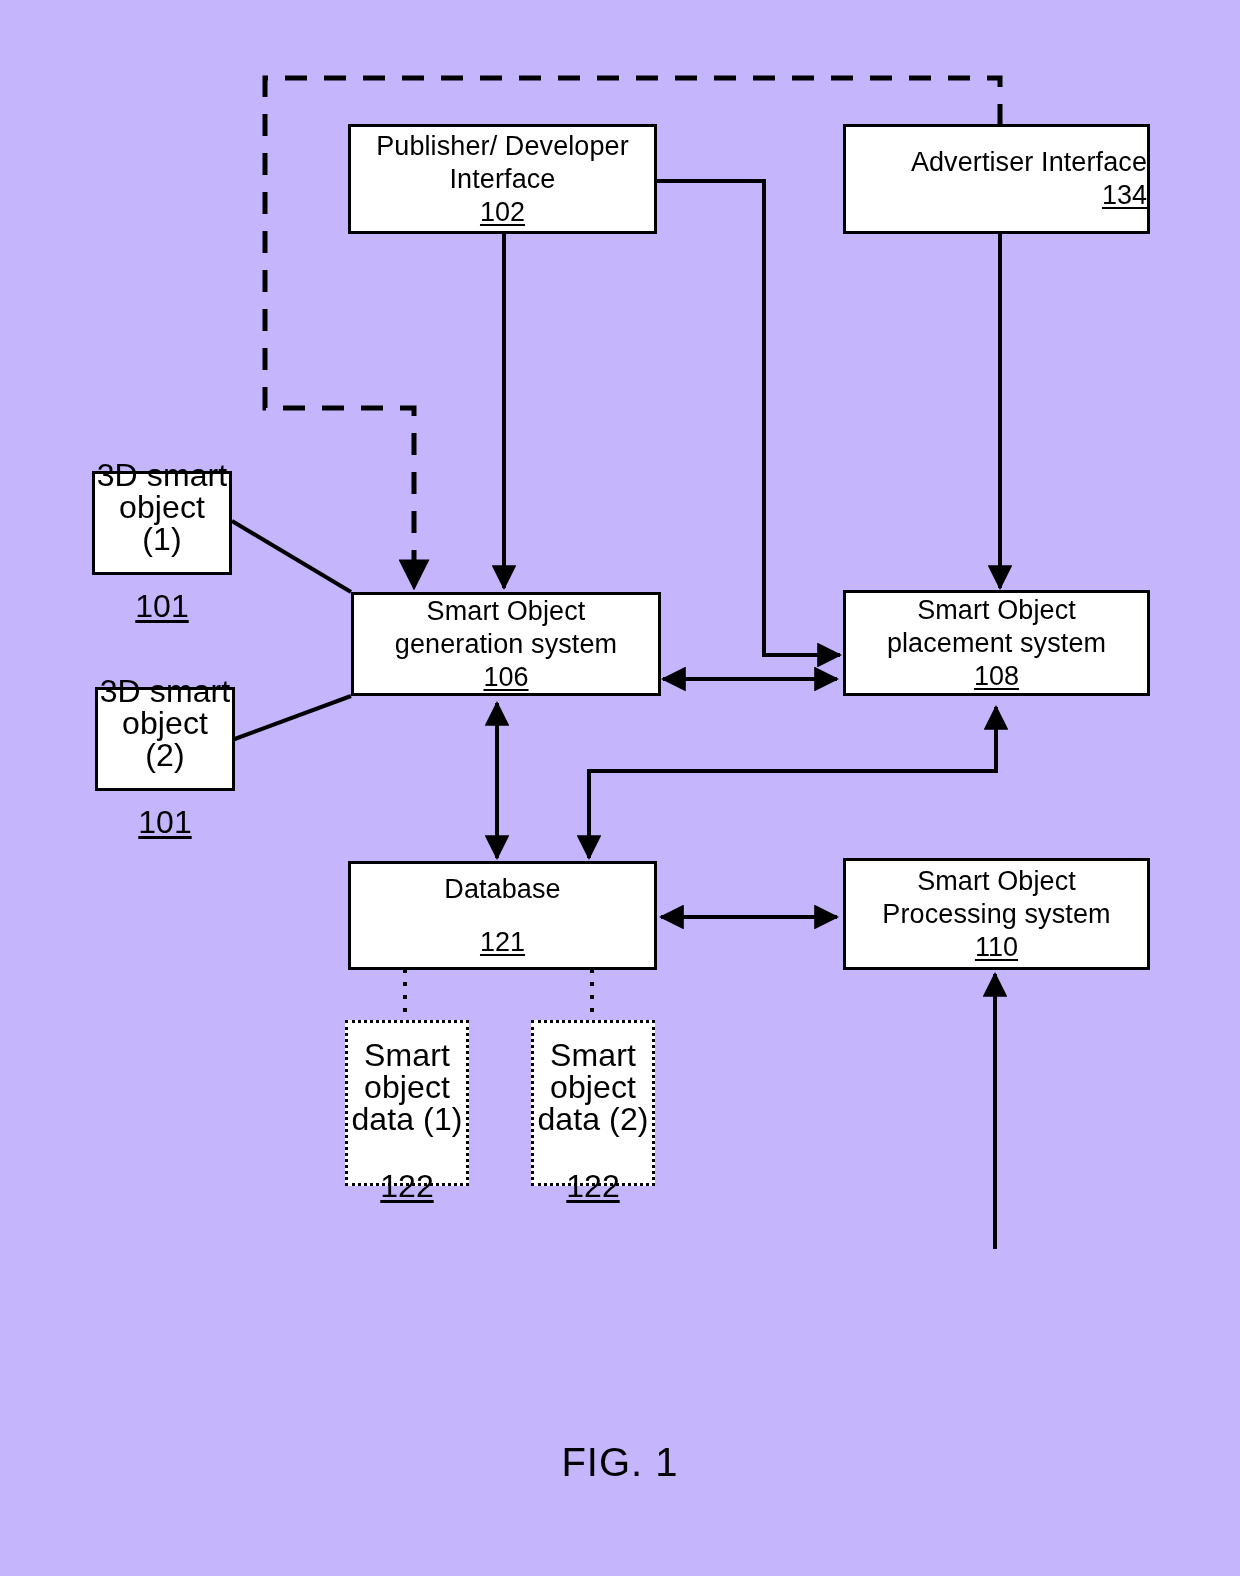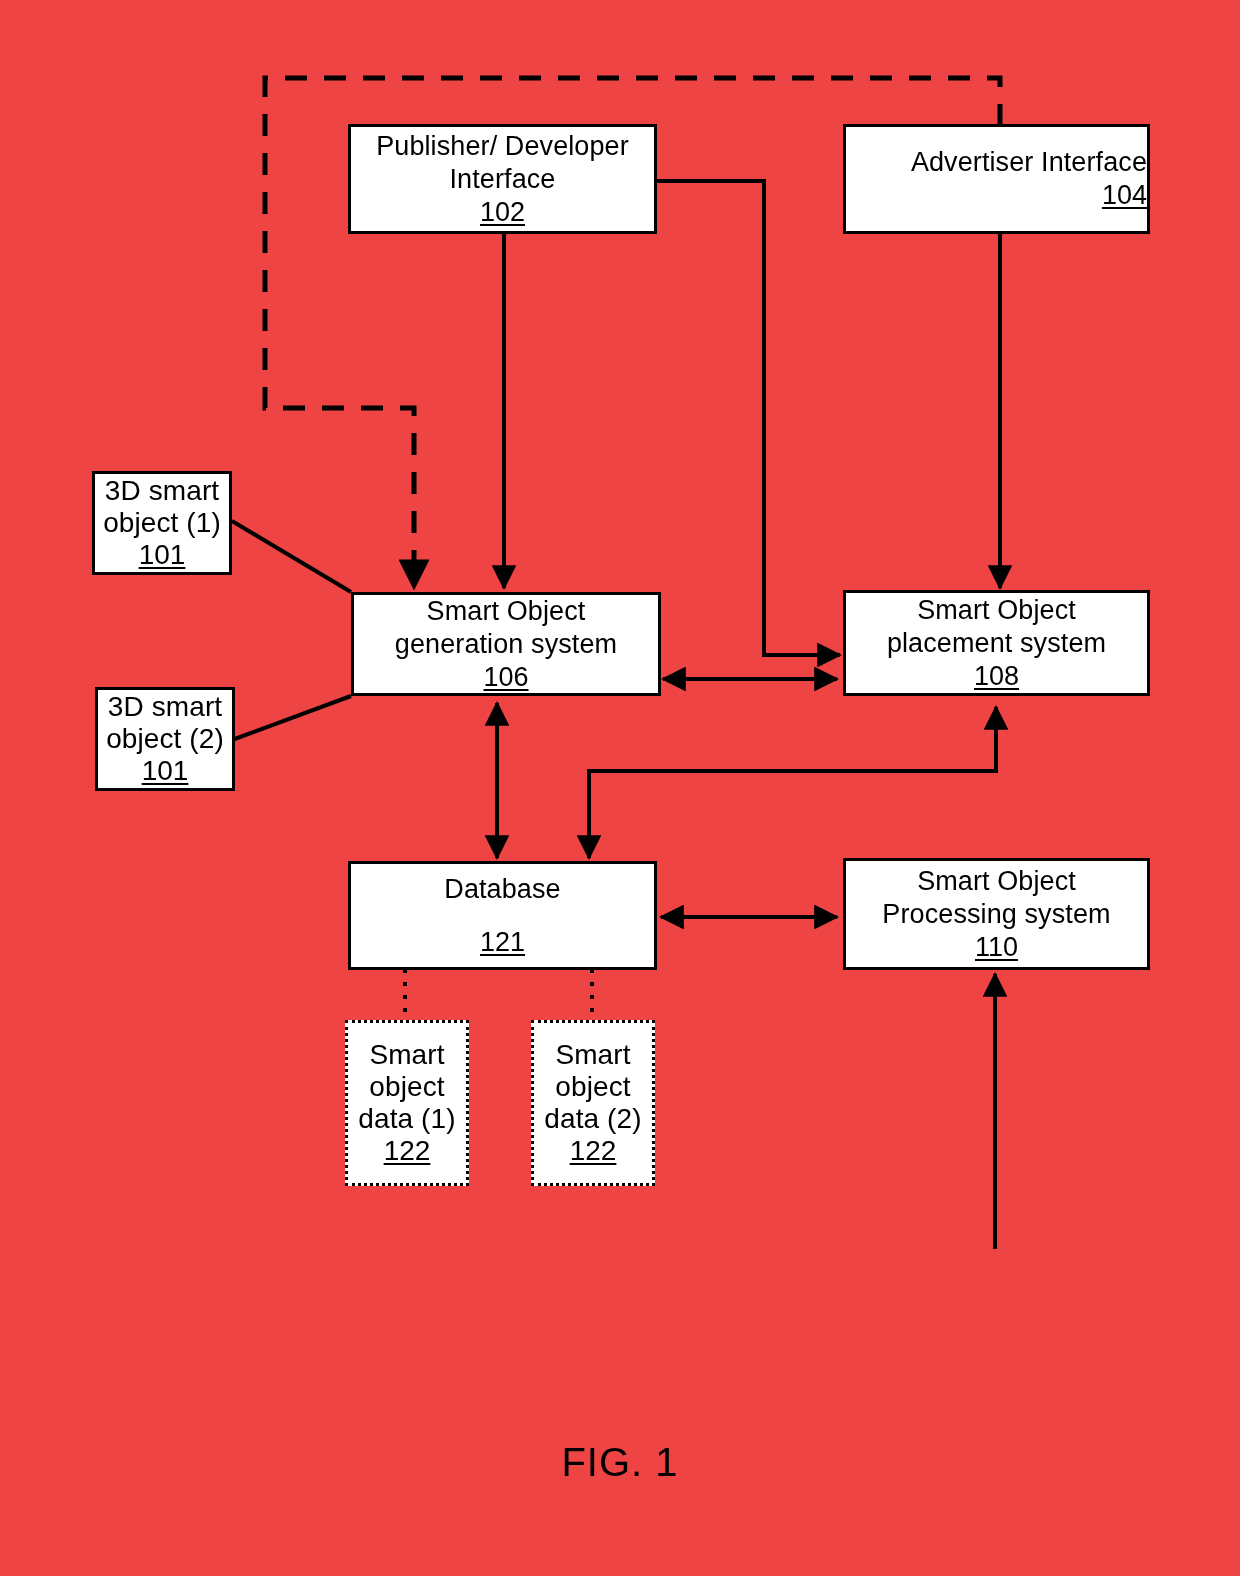--- a/index.html
+++ b/index.html
@@ -9,21 +9,21 @@
     background: #ffffff;
   }
   body {
     font-family: "Liberation Sans", sans-serif;
     color: #000000;
   }
   #figure-root {
     position: relative;
     width: 1240px;
     height: 1576px;
-    background: #ef4444;
+    background: #c4b5fd;
     overflow: hidden;
   }
   #wiring {
     position: absolute;
     left: 0;
     top: 0;
     width: 1240px;
     height: 1576px;
     pointer-events: none;
   }
@@ -51,22 +51,23 @@
     white-space: pre-line;
   }
   .node-ref {
     font-size: 27px;
     line-height: 33px;
     text-decoration: underline;
     text-underline-offset: 3px;
   }
   .node.small .node-title,
   .node.small .node-ref {
-    font-size: 28px;
+    font-size: 32px;
     line-height: 32px;
+    margin-top: 35px;
   }
   .fig-caption {
     position: absolute;
     left: 0;
     top: 1440px;
     width: 1240px;
     text-align: center;
     font-size: 40px;
     letter-spacing: 1px;
     z-index: 3;
@@ -112,21 +113,21 @@
   </svg>
 
   <div class="node solid" style="left:348px; top:124px; width:309px; height:110px;">
     <div class="node-title">Publisher/ Developer
 Interface</div>
     <div class="node-ref">102</div>
   </div>
 
   <div class="node solid" style="left:843px; top:124px; width:307px; height:110px;align-items:flex-end;">
     <div class="node-title">Advertiser Interface</div>
-    <div class="node-ref">104</div>
+    <div class="node-ref">134</div>
   </div>
 
   <div class="node solid small" style="left:92px; top:471px; width:140px; height:104px;">
     <div class="node-title">3D smart
 object (1)</div>
     <div class="node-ref">101</div>
   </div>
 
   <div class="node solid small" style="left:95px; top:687px; width:140px; height:104px;">
     <div class="node-title">3D smart

